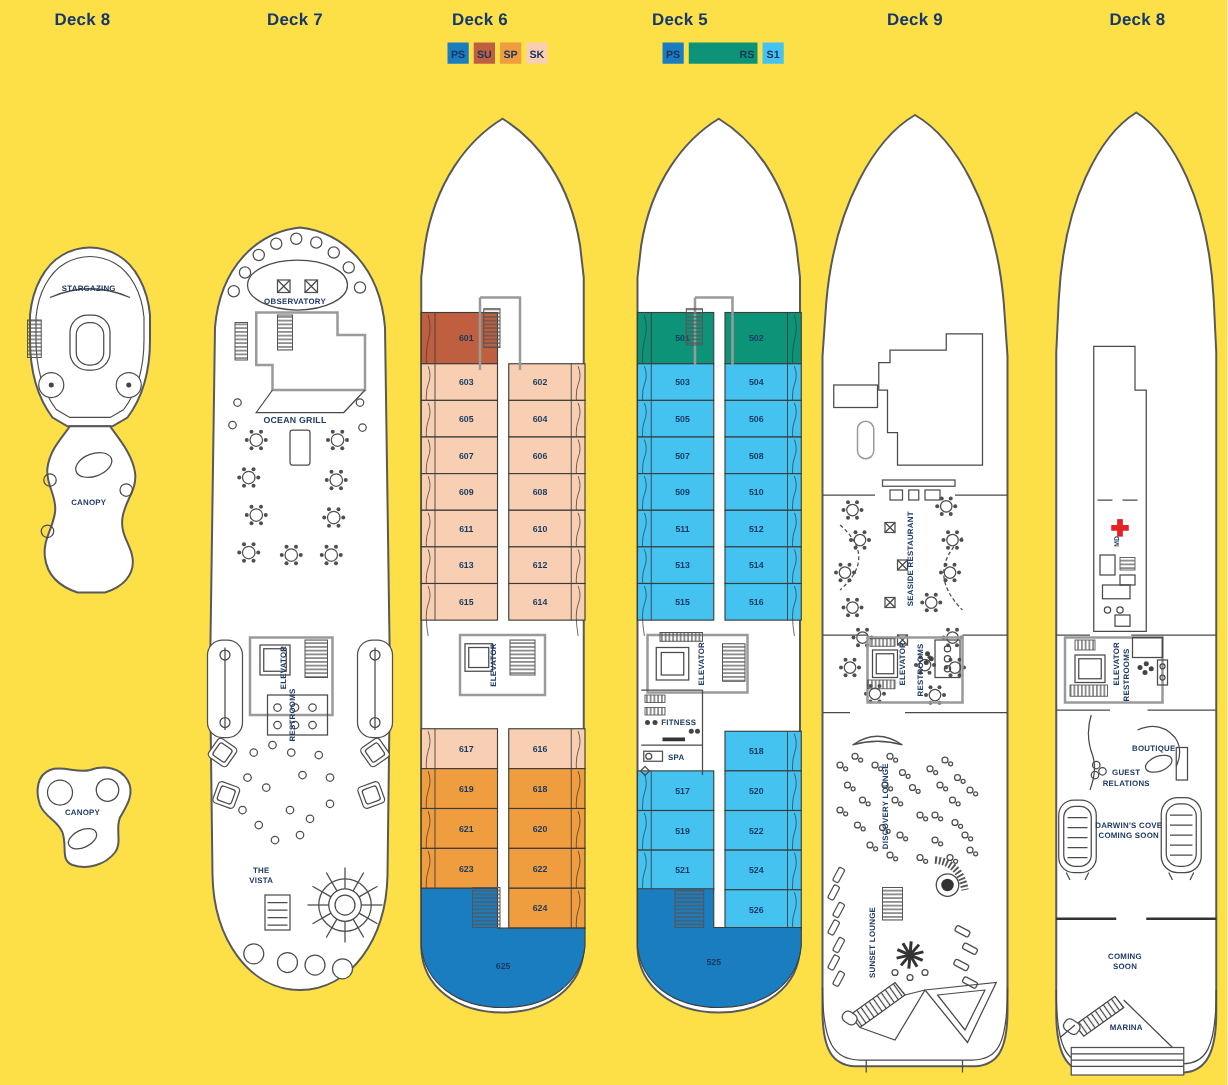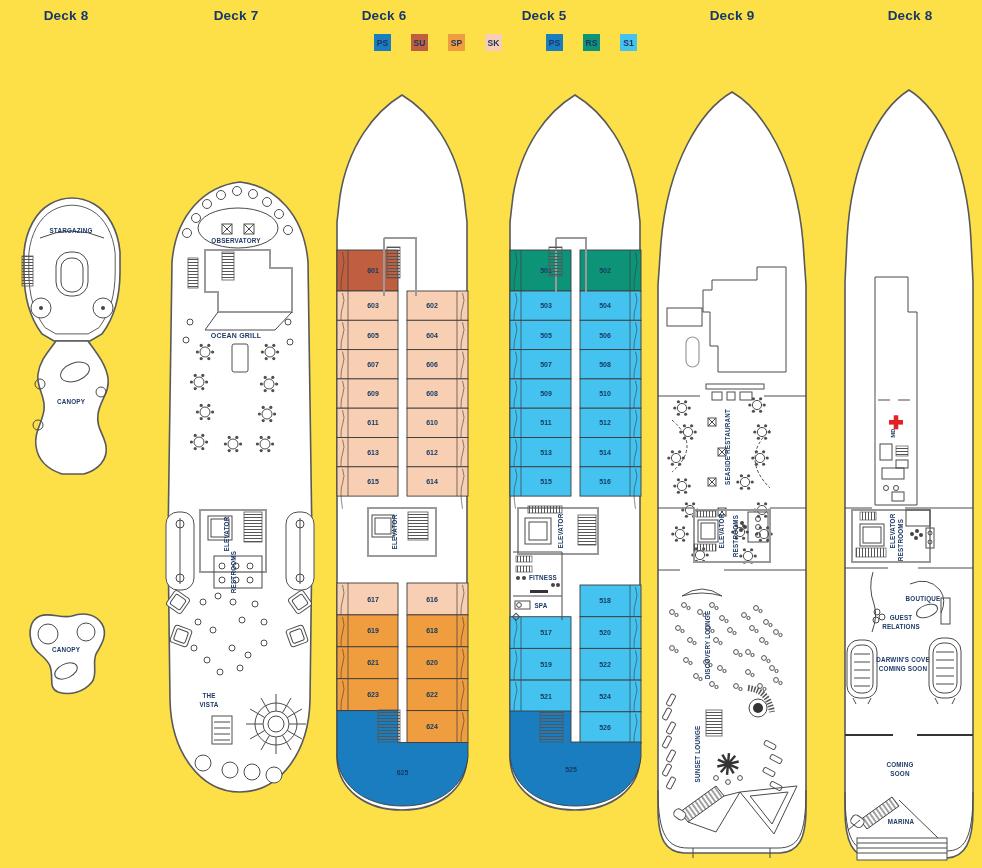--- a/index.html
+++ b/index.html
@@ -1,21 +1,21 @@
 <!DOCTYPE html>
 <html><head>
 <meta charset="utf-8">
 <style>
   html,body{margin:0;padding:0;background:#fff;}
   body{font-family:"Liberation Sans","DejaVu Sans",sans-serif;}
   #stage{position:relative;width:982px;height:868px;background:#fde047;overflow:hidden;}
   .deck-title{position:absolute;top:8px;font-size:13.5px;font-weight:bold;color:#17386b;text-align:center;letter-spacing:.2px;}
   .legend{position:absolute;top:34px;display:flex;gap:4px;}
   .legend .chip{width:17px;height:17px;display:flex;align-items:center;justify-content:center;
-    font-size:8.5px;font-weight:bold;color:#1d3560;margin-left:16px;}
+    font-size:8.5px;font-weight:bold;color:#1d3560;}
   svg text{font-family:"Liberation Sans","DejaVu Sans",sans-serif;}
   .plan-label{font-size:7px;font-weight:bold;fill:#1e3a66;letter-spacing:.2px;}
   .plan-label-sm{font-size:6.3px;font-weight:bold;fill:#1e3a66;letter-spacing:.2px;}
   .cabin-num{font-size:7px;font-weight:bold;fill:#173a63;}
   .hull{fill:#fff;stroke:#58595b;stroke-width:1.6;}
   .wall{fill:none;stroke:#4a4a4a;stroke-width:1;}
   .gray{fill:none;stroke:#9a9a9a;stroke-width:2;}
   .furn{fill:#fff;stroke:#4f4f4f;stroke-width:1;}
 </style>
 </head>
@@ -31,21 +31,21 @@
   <div class="deck-title" style="left:846px;width:128px">Deck 8</div>
 
   <div class="legend" style="left:358px" id="legend6">
       <div class="chip" style="background: rgb(26, 125, 192);">PS</div>
       <div class="chip" style="background: rgb(192, 95, 63); text-align: center;">SU</div>
       <div class="chip" style="background: rgb(240, 157, 63);">SP</div>
       <div class="chip" style="background: rgb(248, 207, 178);">SK</div>
     </div>
   <div class="legend" style="left:530px" id="legend5">
       <div class="chip" style="background: rgb(26, 125, 192);">PS</div>
-      <div class="chip" style="background: rgb(13, 148, 120);">RS</div>
+      <div class="chip" style="background: rgb(13, 148, 120); padding-left: 38px;">RS</div>
       <div class="chip" style="background: rgb(68, 195, 240);">S1</div>
     </div>
 
   <svg id="plan" width="982" height="868" viewBox="0 0 982 868" style="position:absolute;left:0;top:0">
     <defs>
       <pattern id="hatchH" width="4" height="3" patternUnits="userSpaceOnUse">
         <path d="M0,1.5 H4" stroke="#555" stroke-width="1"></path>
       </pattern>
       <pattern id="hatchV" width="3" height="4" patternUnits="userSpaceOnUse">
         <path d="M1.5,0 V4" stroke="#555" stroke-width="1"></path>

